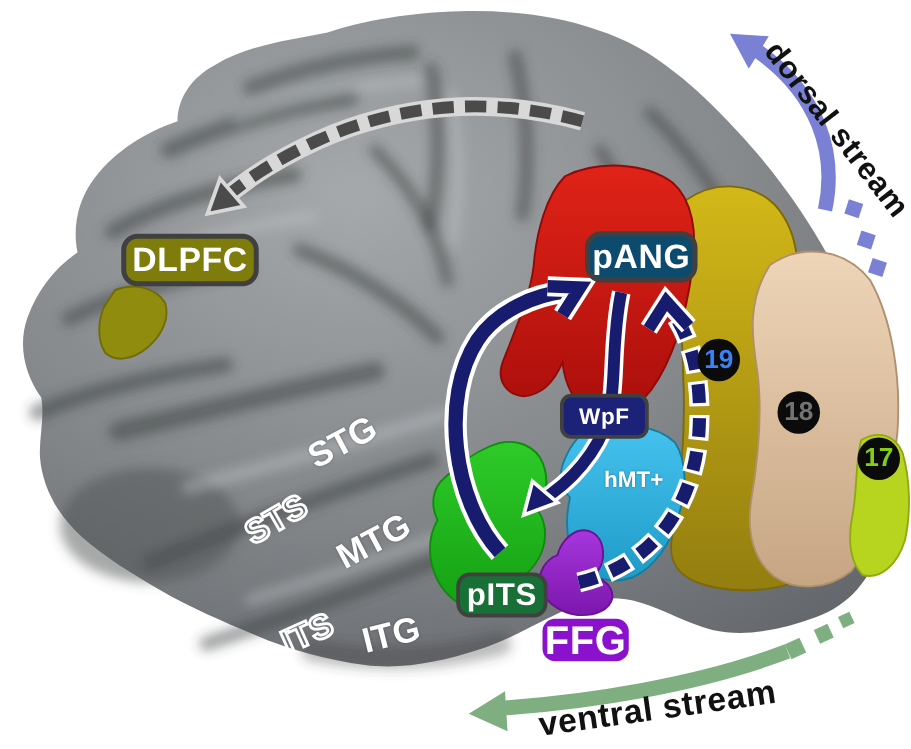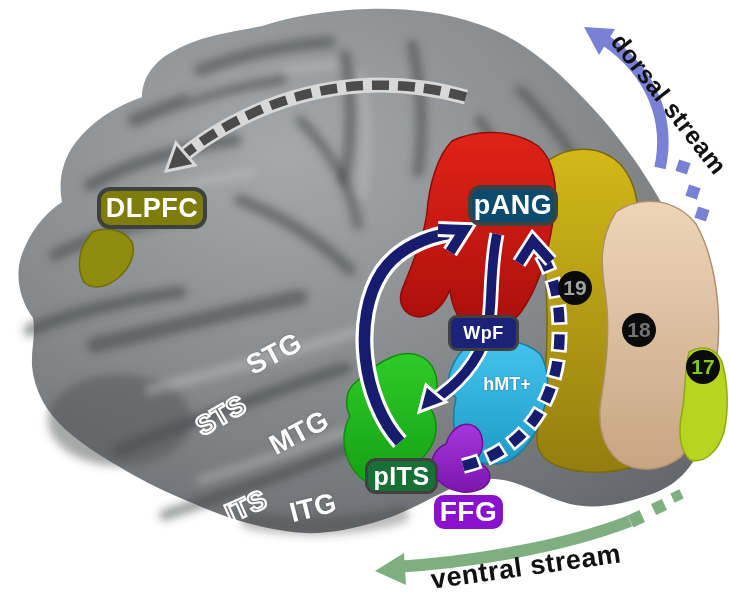--- a/index.html
+++ b/index.html
@@ -201,19 +201,19 @@
   <div class="lbl anat" style="left:313px;top:508px;font-size:28px;transform:translate(-50%,-50%) rotate(-14deg);">ITG</div>
   <div class="lbl anat" style="left:507px;top:384px;font-size:18px;">hMT+</div>
 
   <div class="lbl stream-label" style="left:669px;top:104px;transform:translate(-50%,-50%) rotate(52deg);">dorsal stream</div>
   <div class="lbl stream-label" style="left:526px;top:567px;font-size:27px;transform:translate(-50%,-50%) rotate(-8deg);">ventral stream</div>
 
   <div class="region-box bordered" style="left: 97px; top: 187px; width: 110px; height: 42px; border-radius: 13px; font-size: 27px; background-color: rgb(126, 124, 11);">DLPFC</div>
   <div class="region-box bordered" style="left: 468px; top: 185px; width: 90px; height: 41px; border-radius: 13px; font-size: 27px; background-color: #0c4a6e;">pANG</div>
   <div class="region-box bordered" style="left: 448px; top: 315px; width: 71px; height: 36px; border-radius: 9px; border-width: 3px; font-size: 18px; background-color: rgb(27, 34, 119);">WpF</div>
   <div class="region-box bordered" style="left: 365px; top: 417px; width: 73px; height: 36px; border-radius: 11px; border-width: 3px; font-size: 25px; background-color: rgb(24, 112, 54); margin-top: 41px;">pITS</div>
-  <div class="region-box" style="left: 434px; top: 495px; width: 69px; height: 34px; border-radius: 10px; font-size: 28px; background-color: rgb(138, 18, 204);">FFG</div>
-
-  <div class="ba-circle" style="left: 558px; top: 271px; width: 34px; height: 34px; color: #a3a3a3;">19</div>
+  <div class="region-box" style="left: 434px; top: 495px; width: 69px; height: 34px; border-radius: 10px; font-size: 32px; background-color: rgb(138, 18, 204);">FFG</div>
+
+  <div class="ba-circle" style="left: 558px; top: 271px; width: 34px; height: 34px; color: #3b82f6;">19</div>
   <div class="ba-circle" style="left: 622px; top: 313px; width: 34px; height: 34px; color: #737373;">18</div>
   <div class="ba-circle" style="left: 686px; top: 350px; width: 34px; height: 34px; color: #84cc16;">17</div>
 
 </div>
 
 </body></html>

